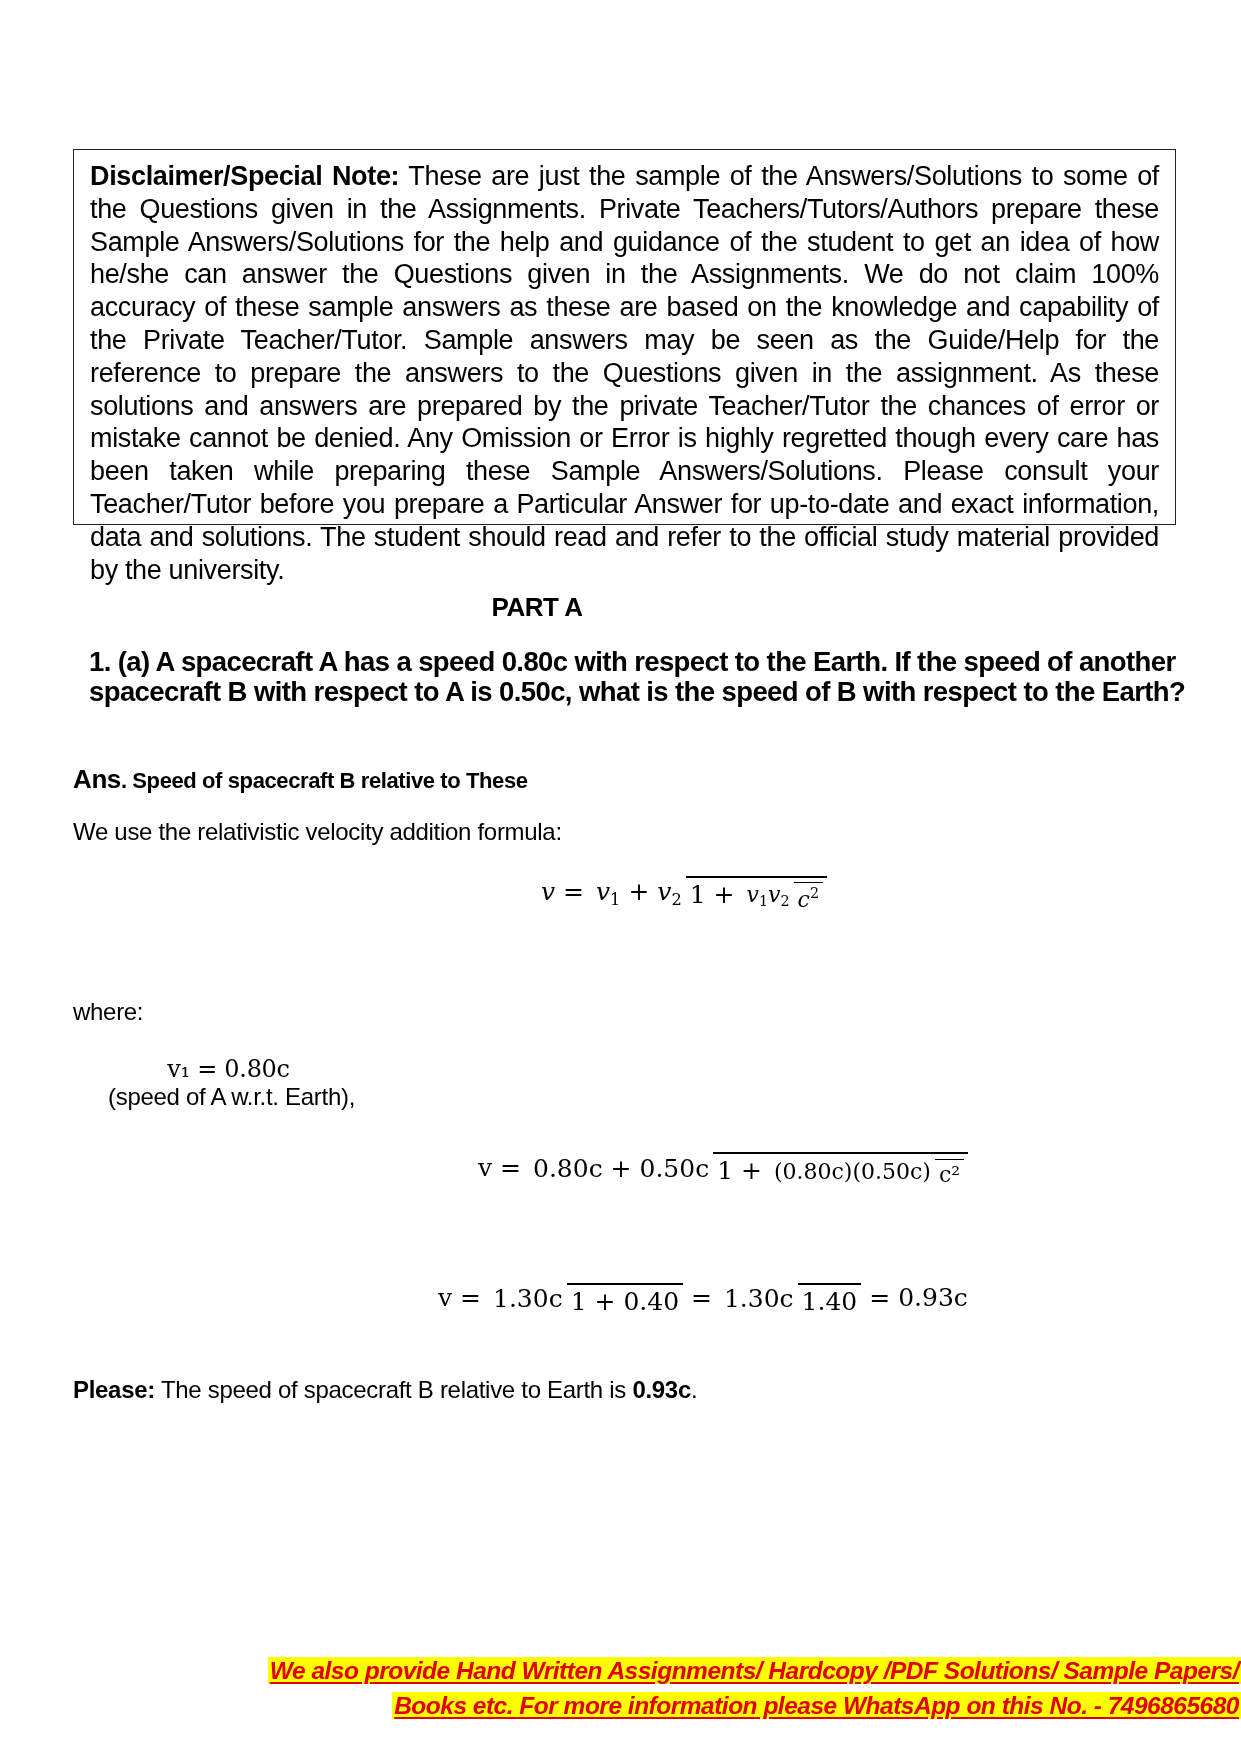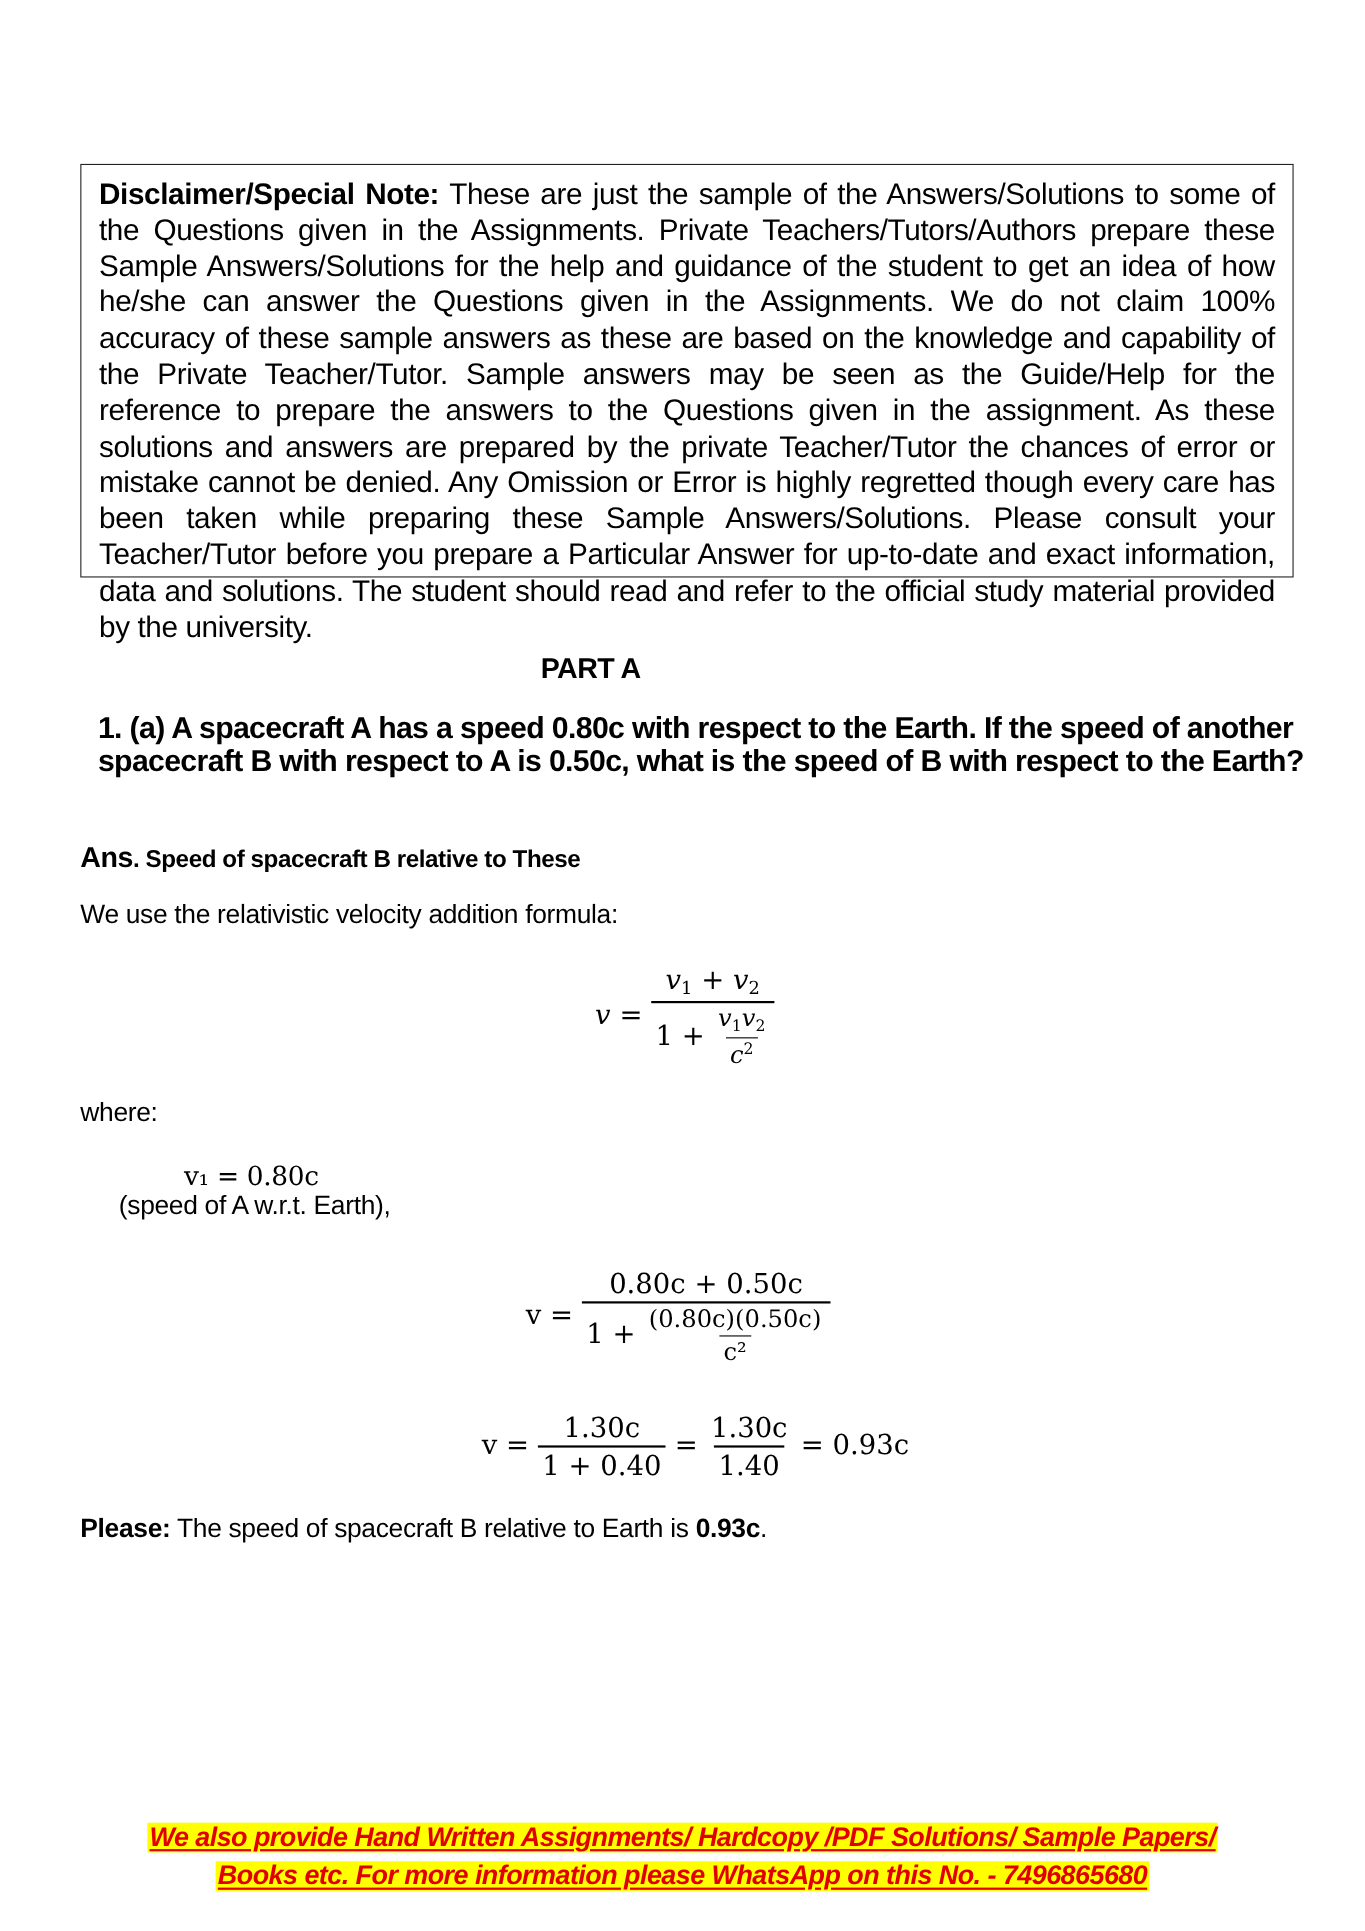--- a/index.html
+++ b/index.html
@@ -26,34 +26,34 @@
     position: absolute; left: 73px; top: 647px; width: 1110px;
     font-size: 27.5px; font-weight: bold; line-height: 30px; letter-spacing: -0.6px; margin-left: 16px;
   }
   .ans-heading {
     position: absolute; left: 73px; top: 764px; font-size: 22px; font-weight: bold; letter-spacing: -0.4px;
   }
   .ans-heading .ans { font-size: 26px; }
   .body-text { position: absolute; left: 73px; font-size: 24px; letter-spacing: -0.3px; }
   .math { font-family: "DejaVu Serif", "Liberation Serif", serif; position: absolute; font-size: 25px; }
   .math i { font-style: italic; }
-  .frac { display: inline-flex; flex-direction: column; align-items: center; vertical-align: middle; }
+  .frac { display: inline-flex; flex-direction: row; align-items: center; vertical-align: middle; }
   .frac .num { padding: 0 4px 2px 4px; }
   .frac .den { border-top: 2px solid #000; padding: 2px 4px 0 4px; }
   .frac.small { font-size: 22px; }
   .frac.small .den { border-top-width: 1.5px; }
   sub { font-size: 65%; vertical-align: -0.3em; }
   sup { font-size: 65%; vertical-align: 0.6em; }
   .bullets { position: absolute; left: 108px; top: 1055px; margin: 0; padding: 0; list-style: none; }
   .bullets li { height: 49px; display: flex; align-items: center; font-size: 24px; letter-spacing: -0.3px; flex-direction: column; }
   .bullets .dot { width: 9px; height: 9px; border-radius: 50%; background: #000; margin-right: 25px; }
   .bullets .mv { font-family: "DejaVu Serif", serif; font-size: 24px; margin-right: 6px; }
   .final-answer { position: absolute; left: 73px; top: 1376px; font-size: 24px; letter-spacing: -0.3px; }
   .promo {
-    position: absolute; left: 0; top: 1653px; width: 1241px; text-align: center;
+    position: absolute; left: 0; top: 1653px; width: 1241px; text-align: right;
     font-size: 24.5px; font-weight: bold; font-style: italic; color: #e00000;
     line-height: 35px; letter-spacing: -0.5px;
   }
   .promo span {
     background: #ffff00; text-decoration: underline; text-decoration-color: #e00000;
     text-underline-offset: 3px; padding: 0 2px;
   }
 </style>
 </head>
 <body>

